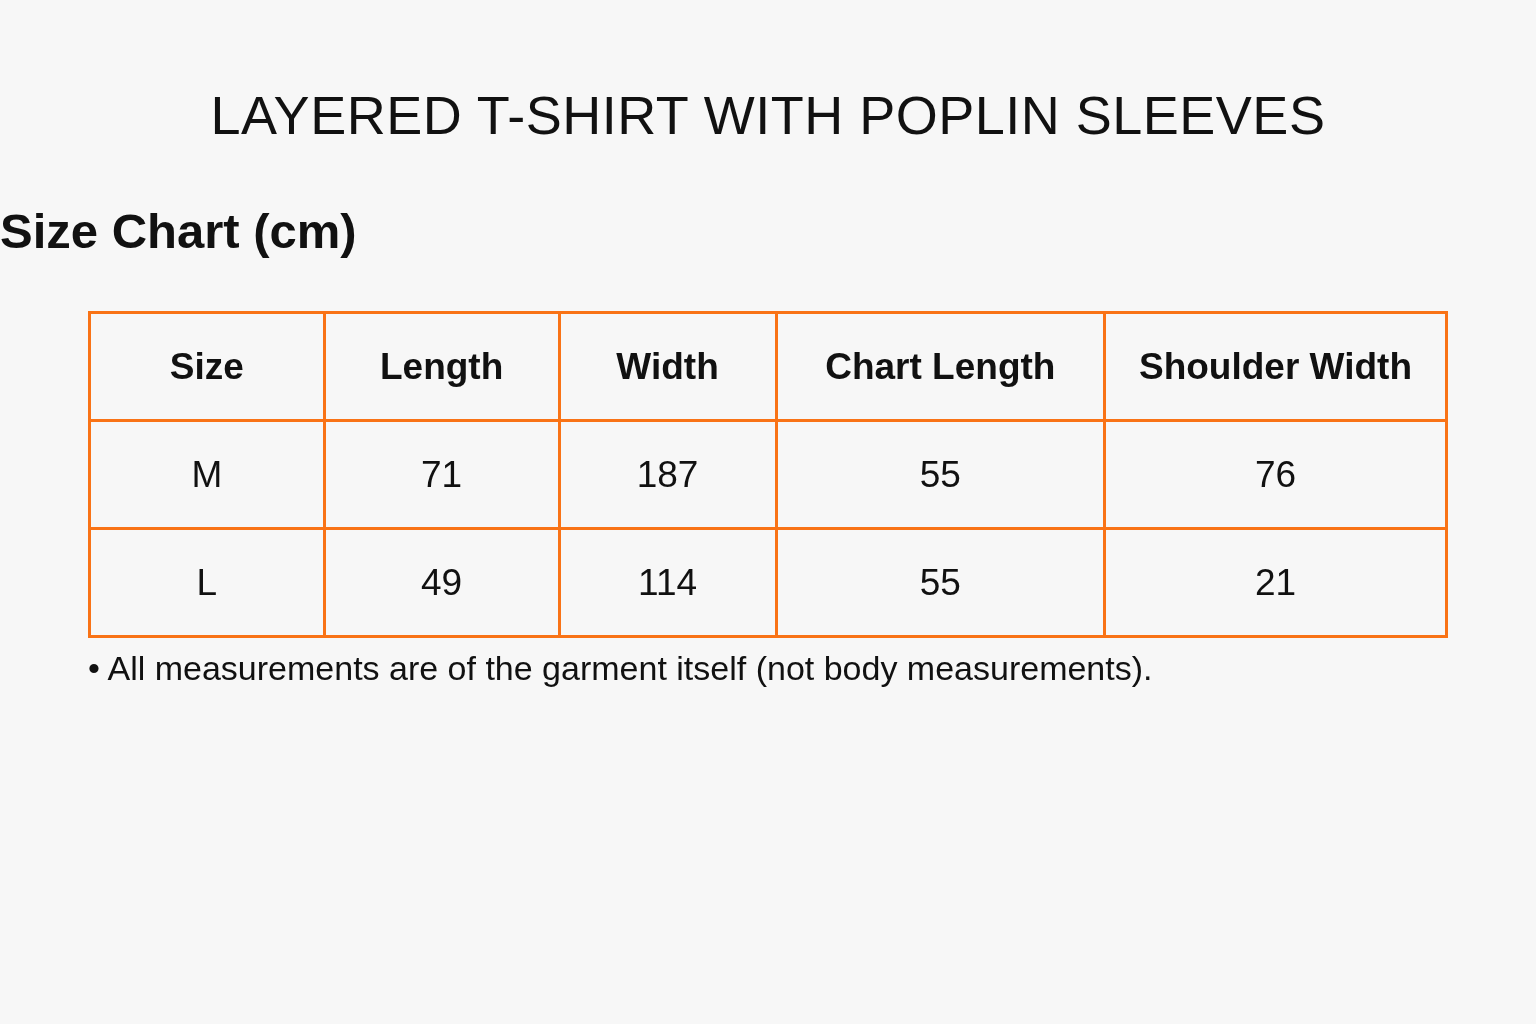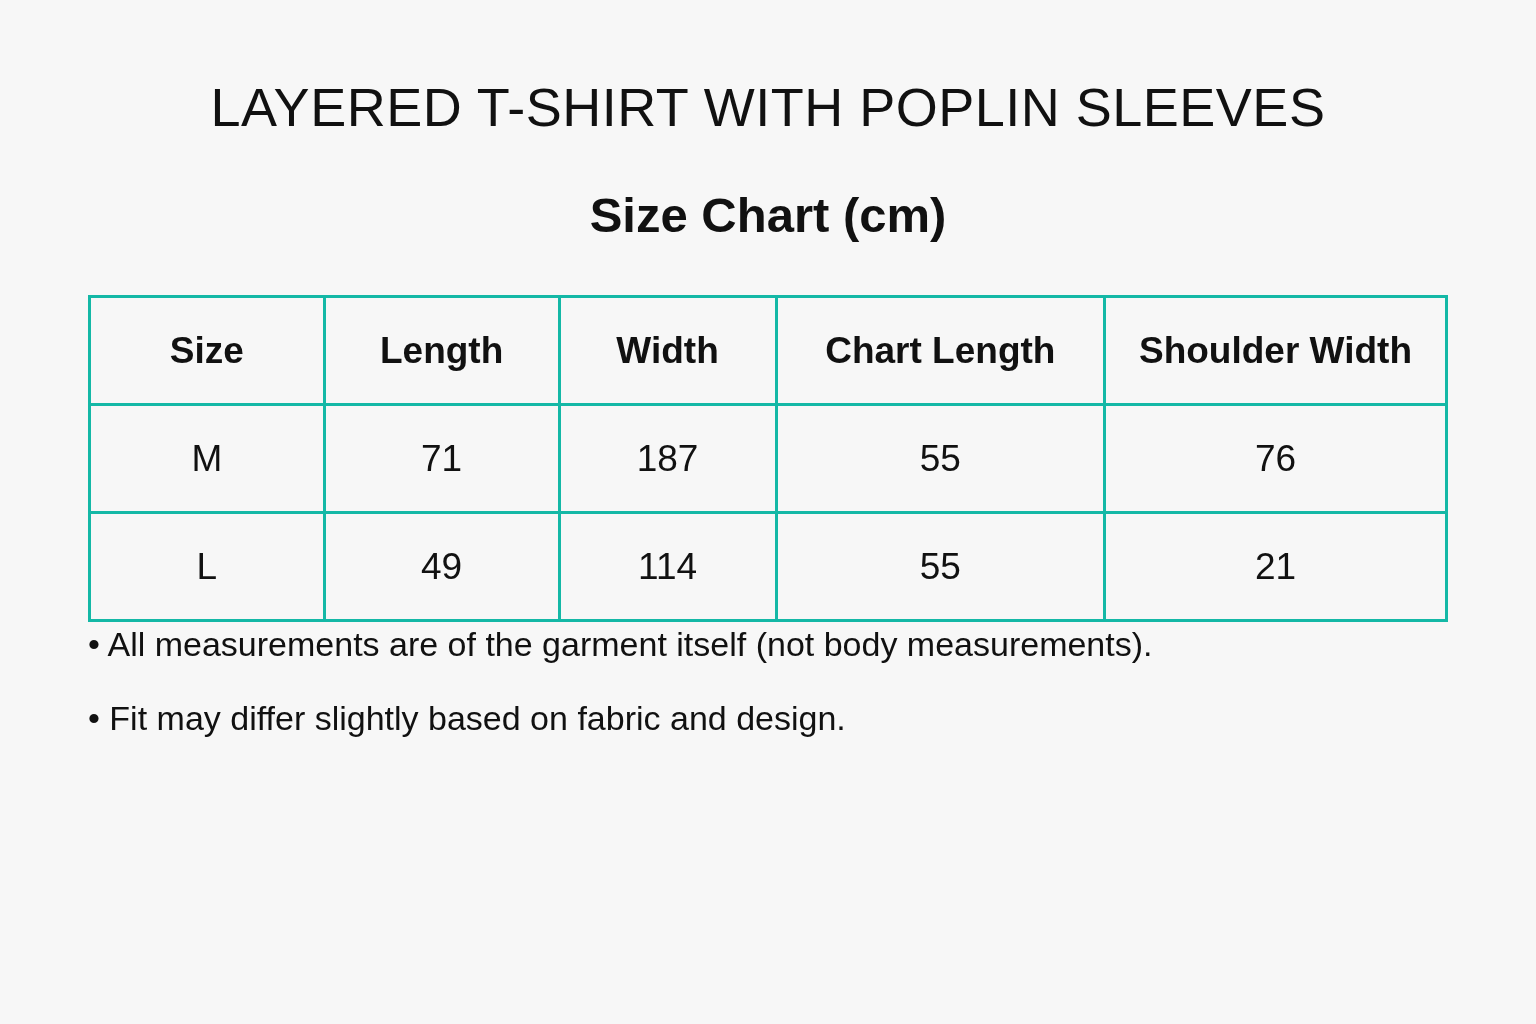--- a/index.html
+++ b/index.html
@@ -19,47 +19,47 @@
     height: 1024px;
     box-sizing: border-box;
     padding: 0;
     position: relative;
   }
   .title {
     text-align: center;
     font-size: 54px;
     font-weight: 400;
     letter-spacing: 0.5px;
-    margin: 0;
+    margin: 8px;
     padding-top: 78px;
     line-height: 1.1;
     color: #111111;
   }
   .subtitle {
-    text-align: center;
+    text-align: left;
     font-size: 49px;
     font-weight: 700;
     margin: 0;
     padding-top: 52px;
     line-height: 1.1;
     color: #111111;
   }
   .table-wrap {
     margin: 0 auto;
     padding-top: 52px;
     width: 1360px;
   }
   table.size-chart {
     border-collapse: collapse;
     width: 100%;
     table-layout: fixed;
   }
   table.size-chart th,
   table.size-chart td {
-    border: 3px solid #14b8a6;
+    border: 3px solid #f97316;
     text-align: center;
     vertical-align: middle;
     color: #111111;
   }
   table.size-chart th {
     font-size: 37px;
     font-weight: 700;
     height: 105px;
     padding: 0 6px;
   }
@@ -69,21 +69,21 @@
     height: 105px;
     padding: 0 6px;
   }
   col.c0 { width: 17.3%; }
   col.c1 { width: 17.3%; }
   col.c2 { width: 16.0%; }
   col.c3 { width: 24.2%; }
   col.c4 { width: 25.2%; }
 
   .notes {
-    margin: 5px auto;
+    margin: 13px auto;
     width: 1360px;
   }
   .note {
     font-size: 34px;
     line-height: 1.05;
     color: #111111;
     margin: 0 0 38px 0;
     white-space: nowrap;
   }
 </style>
@@ -127,16 +127,15 @@
           <td>114</td>
           <td>55</td>
           <td>21</td>
         </tr>
       </tbody>
     </table>
   </div>
 
   <div class="notes">
     <p class="note">• All measurements are of the garment itself (not body measurements).</p>
-    <p class="note">• Fit may differ slightly based on fabric and design.</p>
   </div>
 
 </div>
 
 </body></html>

